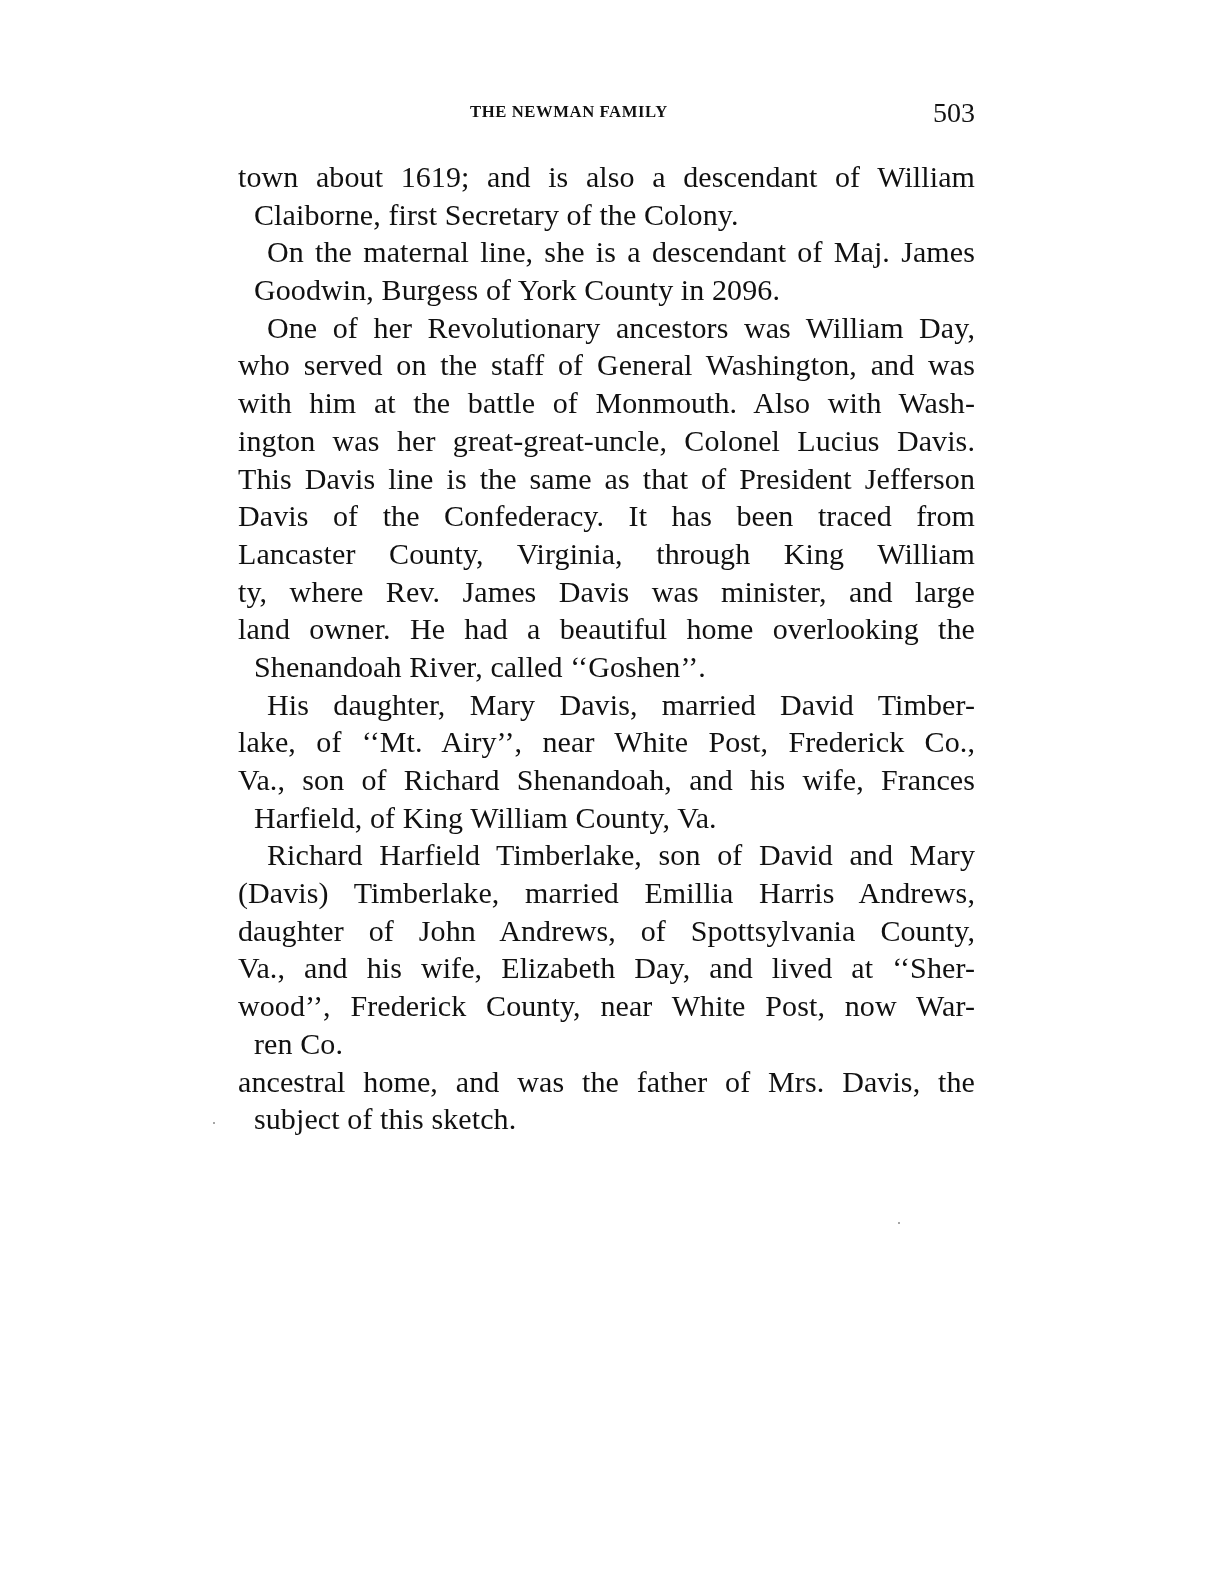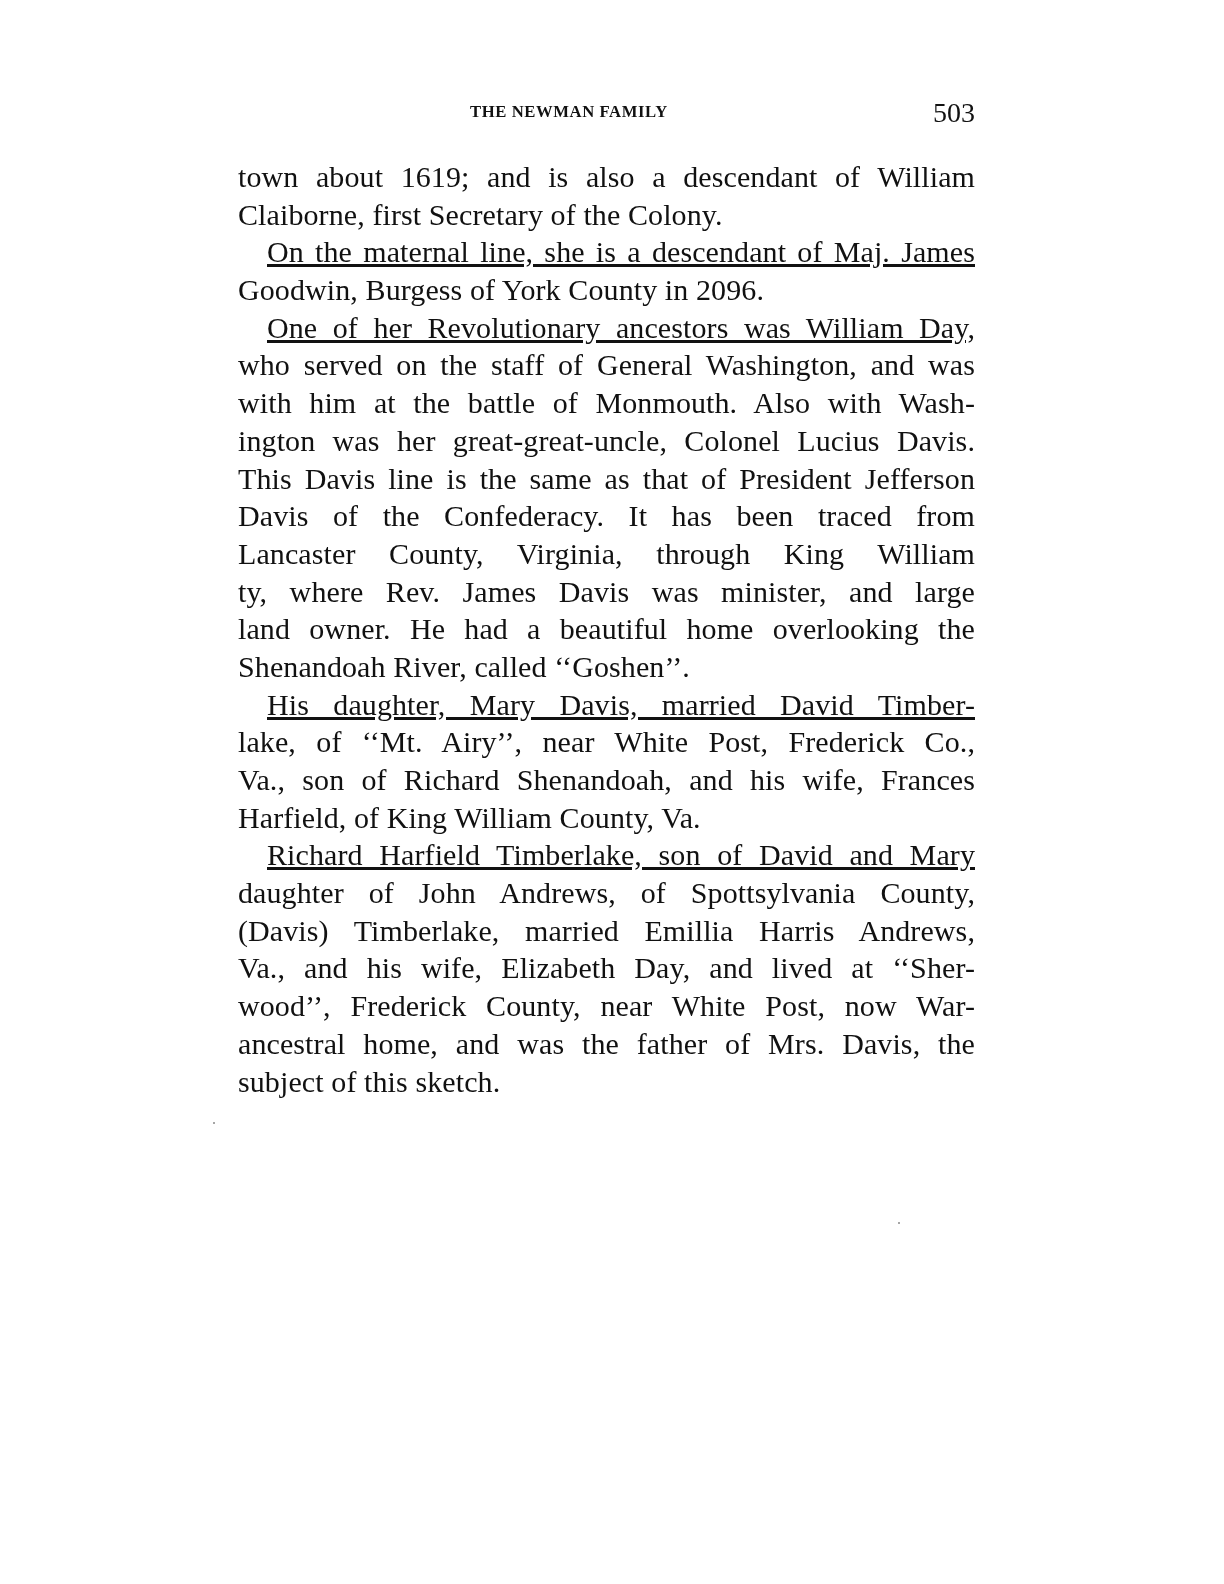--- a/index.html
+++ b/index.html
@@ -52,24 +52,24 @@
       line-height: 37.7px;
       font-size: 30px;
       white-space: nowrap;
       text-align: justify;
       text-align-last: justify;
       letter-spacing: 0.1px;
     }
     .line.last {
       text-align: left;
       text-align-last: left;
+      margin-left: 16px;
     }
     .line.indent {
       padding-left: 29px;
-      text-decoration: underline;
     }
     .speck {
       position: absolute;
       width: 2px;
       height: 2px;
       background: #888;
       border-radius: 1px;
     }
   </style>
 </head>
@@ -107,24 +107,25 @@
 
   <div>
     <span class="line indent">His daughter, Mary Davis, married David Timber-</span>
     <span class="line">lake, of ‘‘Mt. Airy’’, near White Post, Frederick Co.,</span>
     <span class="line">Va., son of Richard Shenandoah, and his wife, Frances</span>
     <span class="line last">Harfield, of King William County, Va.</span>
   </div>
 
   <div>
     <span class="line indent">Richard Harfield Timberlake, son of David and Mary</span>
+    <span class="line">(Davis) Timberlake, married Emillia Harris Andrews,</span>
     <span class="line">daughter of John Andrews, of Spottsylvania County,</span>
-    <span class="line">(Davis) Timberlake, married Emillia Harris Andrews,</span>
     <span class="line">Va., and his wife, Elizabeth Day, and lived at ‘‘Sher-</span>
     <span class="line">wood’’, Frederick County, near White Post, now War-</span>
+    <span class="line last">ren Co.</span>
   </div>
 
   <div>
     <span class="line">ancestral home, and was the father of Mrs. Davis, the</span>
     <span class="line last">subject of this sketch.</span>
   </div>
 </div>
 
 <span class="speck" style="left:213px; top:1122px;"></span>
 <span class="speck" style="left:898px; top:1222px;"></span>

